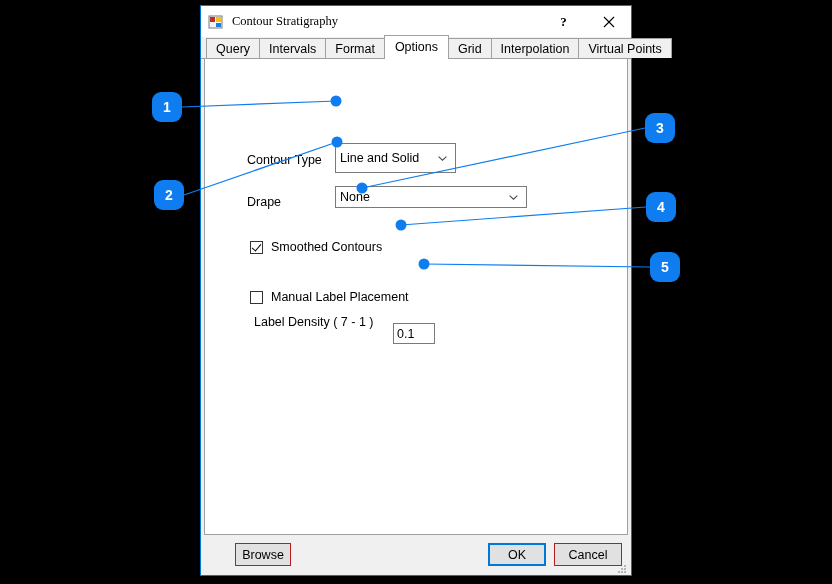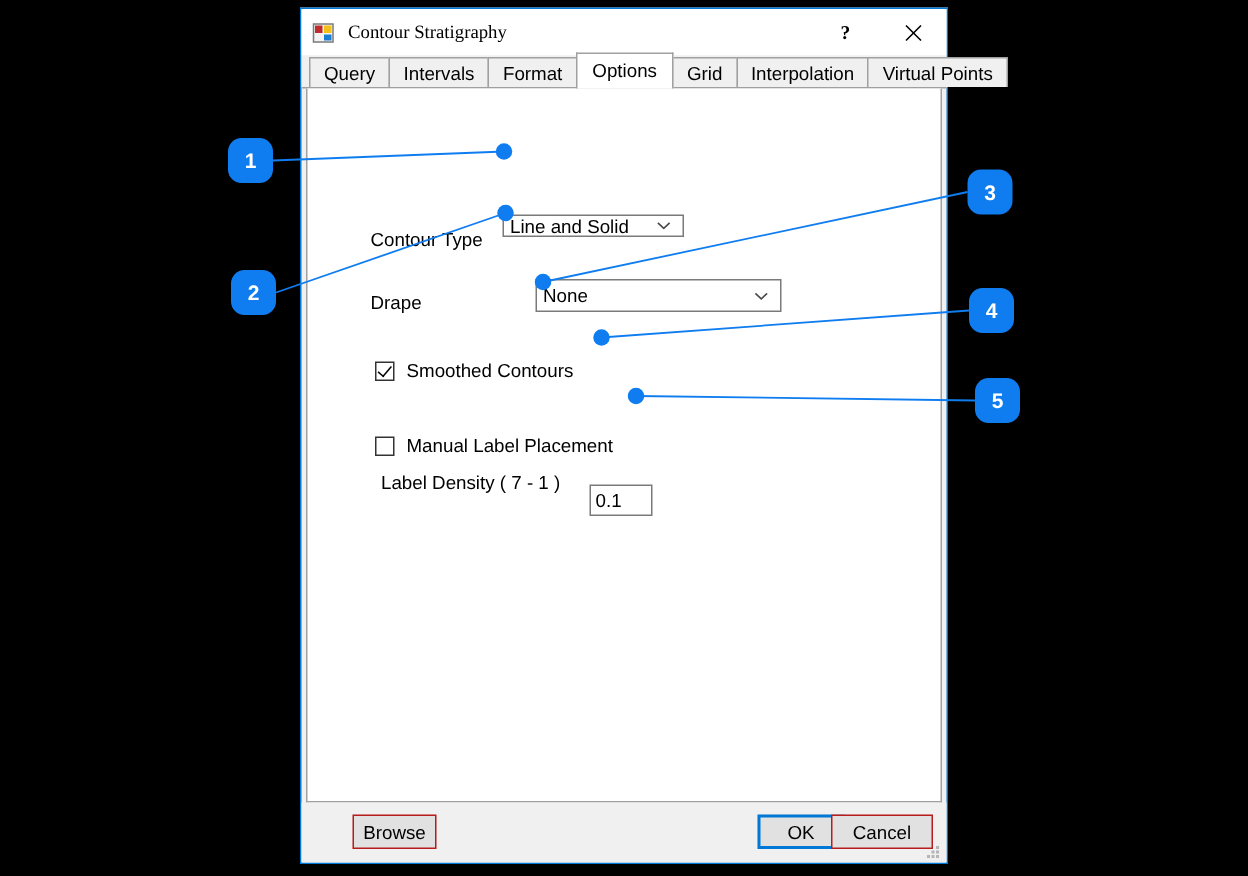--- a/index.html
+++ b/index.html
@@ -294,31 +294,31 @@
       <div class="tab">Format</div>
       <div class="tab active">Options</div>
       <div class="tab">Grid</div>
       <div class="tab">Interpolation</div>
       <div class="tab">Virtual Points</div>
     </div>
 
   <div id="tabpanel">
 
     <div class="field-label" style="left:42px; top:94px;">Contour Type</div>
-    <div class="combo" style="left:130px; top:84px; width:121px; height:15px;">
+    <div class="combo" style="left:130px; top:84px; width:121px; height:30px;">
       <span class="combo-value">Line and Solid</span>
       <span class="combo-arrow">
         <svg class="chev" viewBox="0 0 9 5">
             <polyline points="0.6,0.6 4.5,4.2 8.4,0.6" fill="none" stroke="#4a4a4a" stroke-width="1.1"></polyline>
           </svg>
       </span>
     </div>
 
     <div class="field-label" style="left:42px; top:136px;text-align:center;">Drape</div>
-    <div class="combo" style="left:130px; top:127px; width:164px; height:22px;margin-left:22px;">
+    <div class="combo" style="left:130px; top:127px; width:192px; height:22px;">
       <span class="combo-value">None</span>
       <span class="combo-arrow">
         <svg class="chev" viewBox="0 0 9 5">
             <polyline points="0.6,0.6 4.5,4.2 8.4,0.6" fill="none" stroke="#4a4a4a" stroke-width="1.1"></polyline>
           </svg>
       </span>
     </div>
 
     <div class="cbrow" style="left:45px; top:181px;">
       <span class="cbox checked"></span>
@@ -330,21 +330,21 @@
       <span class="cb-label">Manual Label Placement</span>
     </div>
 
     <div class="field-label" style="left:49px; top:256px;">Label Density ( 7 - 1 )</div>
     <div class="textbox" style="left:188px; top:264px; width:42px; height:21px;">0.1</div>
 
   </div>
 
   <div id="buttonbar">
     <div class="btn" style="left:34px; top:8px; width:56px;">Browse</div>
-    <div class="btn default" style="left:304px; top:8px; width:58px;">OK</div>
+    <div class="btn default" style="left:287px; top:8px; width:58px;">OK</div>
     <div class="btn" style="left:353px; top:8px; width:68px;">Cancel</div>
     <span id="resize-grip">
       <svg width="12" height="12" viewBox="0 0 12 12">
         <rect x="8" y="2" width="2" height="2" fill="#b5b5b5"></rect>
         <rect x="8" y="5" width="2" height="2" fill="#b5b5b5"></rect>
         <rect x="5" y="5" width="2" height="2" fill="#b5b5b5"></rect>
         <rect x="8" y="8" width="2" height="2" fill="#b5b5b5"></rect>
         <rect x="5" y="8" width="2" height="2" fill="#b5b5b5"></rect>
         <rect x="2" y="8" width="2" height="2" fill="#b5b5b5"></rect>
       </svg>

